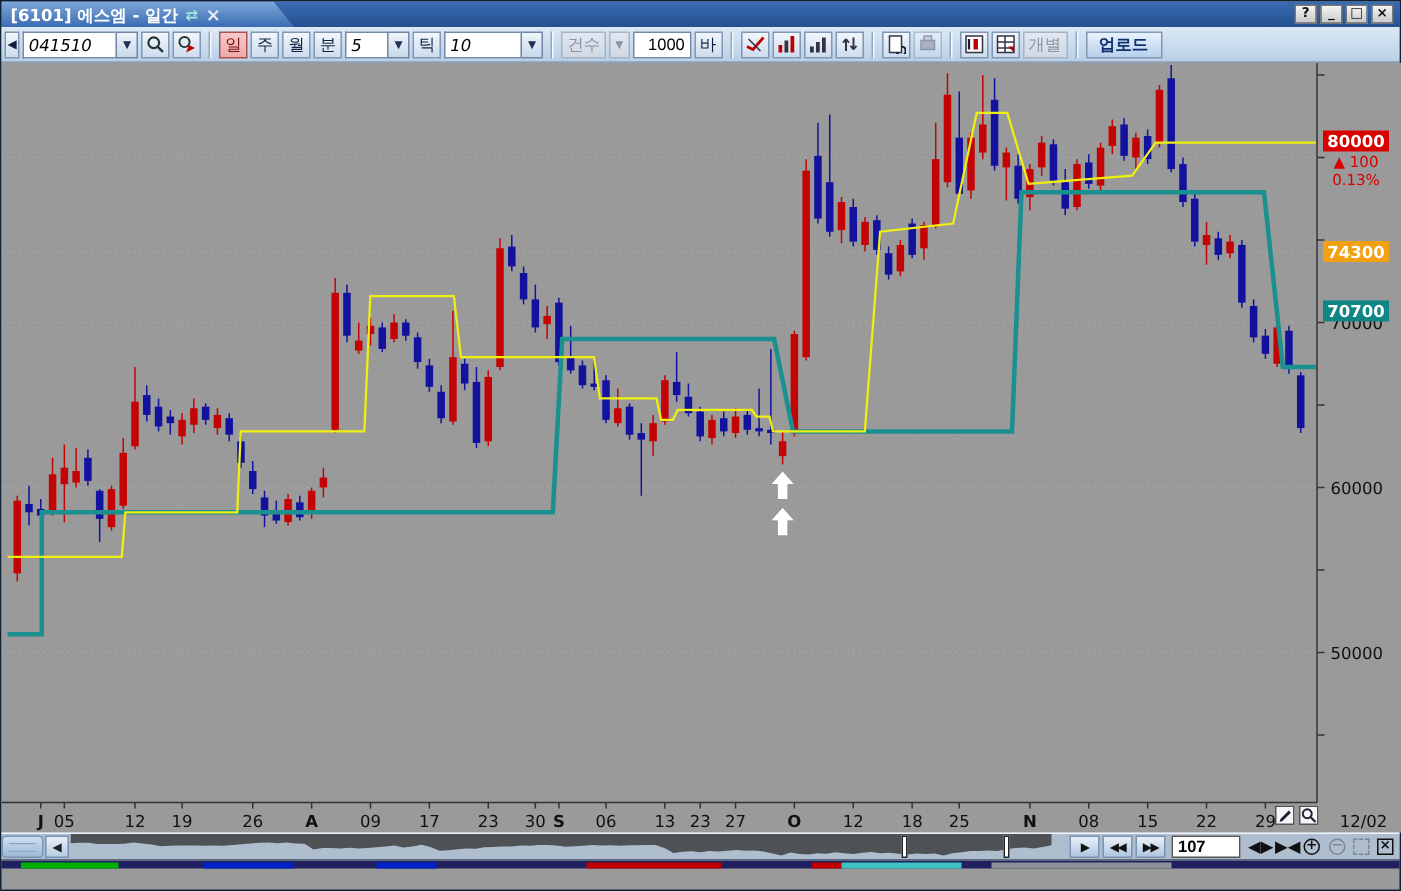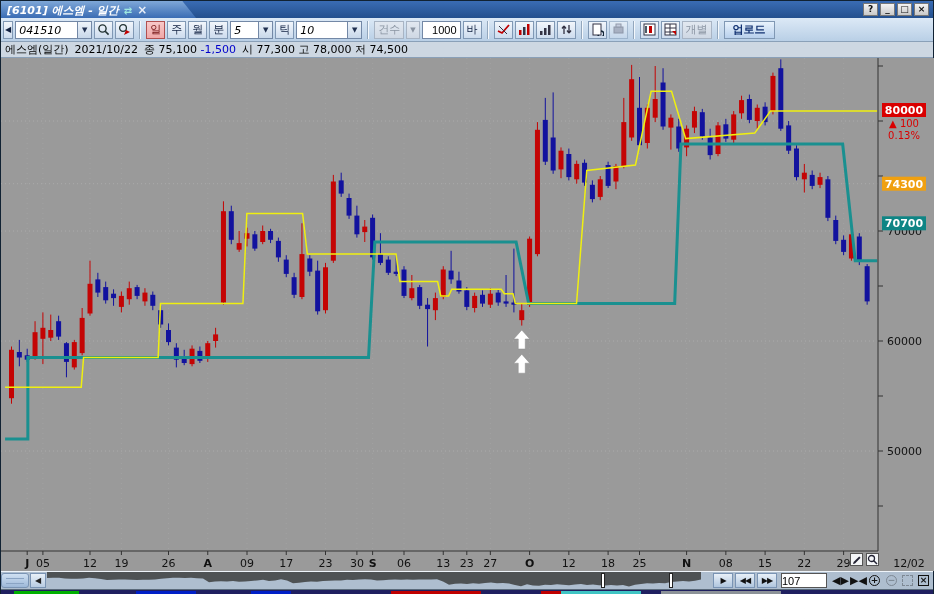--- a/index.html
+++ b/index.html
@@ -4,21 +4,21 @@
 <style>
   * { margin:0; padding:0; box-sizing:border-box; }
   html,body { width:934px; height:594px; overflow:hidden; }
   body { font-family:"DejaVu Sans","Liberation Sans",sans-serif; font-size:11px; background:#9a9a9a; }
   .window { width:934px; height:594px; border:1px solid #123; background:#9a9a9a; position:relative; }
 
   
   .titlebar { height:17px; background:linear-gradient(#3a6cb4,#24508e); position:relative; }
   .tab { position:absolute; left:0; top:0; height:17px; padding:1px 22px 0 6px;
          background:linear-gradient(#7fa8d8,#3a6cb4); color:#fff; font-weight:bold; font-size:11px;
-         clip-path:polygon(0 0,93% 0,100% 100%,0 100%); display:flex; align-items:center; gap:5px; width:195px;font-style:italic; }
+         clip-path:polygon(0 0,93% 0,100% 100%,0 100%); display:flex; align-items:center; gap:5px; width:195px; }
   .tab .swap { color:#9fe8e0; font-size:10px; font-weight:bold; }
   .tab .closex { color:#e8eef8; font-weight:bold; font-size:12px; }
   .winbtns { position:absolute; right:4px; top:2px; display:flex; gap:2px; }
   .wbtn { width:15px; height:13px; background:linear-gradient(#f4f4f4,#c9c9c9); border:1px solid #777;
           font-size:9px; line-height:11px; text-align:center; color:#111; font-weight:bold; }
 
   
   .toolbar { height:24px; background:linear-gradient(#dce9f6,#b9cfe6); border-bottom:1px solid #8aa0b8;
              display:flex; align-items:center; padding:0 2px; gap:2px; }
   .tbtn { height:18px; min-width:17px; padding:0 3px; background:linear-gradient(#f2f6fb,#cddcee);
@@ -51,21 +51,21 @@
   .splitter { position:absolute; left:0; top:1px; width:28px; height:15px; background:linear-gradient(#cfe0f2,#9db8d8);
               border:1px solid #7a94b4; border-radius:3px; }
   .splitter i { display:block; height:1px; background:#f4f8fc; margin:4px 4px 2px 4px; border-bottom:1px solid #8aa4c4; }
   .navarrow { position:absolute; left:29px; top:1px; width:16px; height:15px; background:linear-gradient(#e8f0f8,#b8cce2);
               border:1px solid #7a94b4; font-size:8px; text-align:center; line-height:13px; color:#222; }
   .navsil { position:absolute; left:46px; top:0; height:18px; }
   .bracket { position:absolute; top:1px; width:4px; height:15px; background:#fff; border:1px solid #222; }
   .navbtn { position:absolute; top:1px; width:20px; height:15px; background:linear-gradient(#e8f0f8,#b0c6de);
             border:1px solid #7a94b4; font-size:8px; text-align:center; line-height:13px; color:#111; letter-spacing:-1px; }
   .navinput { position:absolute; top:1px; width:46px; height:15px; background:#fff; border:1px solid #555;
-              font-size:11px; text-align:left; padding-right:19px; line-height:13px; }
+              font-size:11px; text-align:center; padding-right:19px; line-height:13px;font-weight:bold; }
   .gicon { position:absolute; top:2px; font-size:11px; color:#111; line-height:13px; }
   .circ { position:absolute; top:3px; width:11px; height:11px; border:1.5px solid #111; border-radius:50%;
           font-size:9px; line-height:8px; text-align:center; color:#111; font-weight:bold; }
   .circ.gray { border-color:#7d8894; color:#7d8894; }
   .boxx { position:absolute; top:3px; width:11px; height:11px; border:1.5px solid #111; font-size:9px;
           line-height:9px; text-align:center; color:#111; font-weight:bold; }
   .boxdash { position:absolute; top:3px; width:11px; height:11px; border:1.5px dashed #7d8894; }
 
   
   .strip { height:6px; position:relative; background:#202060; border-top:1px solid #5a6a7a; }
@@ -182,37 +182,20 @@
           <line x1="1" y1="9" x2="12" y2="9" stroke="#334"></line>
           <line x1="6" y1="1" x2="6" y2="12" stroke="#334"></line>
           <path d="M8 8 L12 12 L12 8 Z" fill="#c00000"></path>
         </svg>
     </div>
     <div class="tbtn disabled">개별</div>
     <div class="sep"></div>
     <div class="tbtn" style="padding:0 8px;color:#103070;font-weight:bold;background:linear-gradient(#e8f2fc,#b8d0ec);">업로드</div>
   </div>
 
-  <div class="infobar">
-    <span>에스엠(일간)</span>
-    <span>2021/10/22</span>
-    <span>
-      <span>종</span>
-      <span>75,100</span>
-      <span class="blue">-1,500</span>
-    </span>
-    <span>
-      <span>시</span>
-      <span>77,300</span>
-      <span>고</span>
-      <span>78,000</span>
-      <span>저</span>
-      <span>74,500</span>
-    </span>
-  </div>
 
   <div class="chartwrap">
     <svg id="chartsvg" width="934" height="513">
         <g>
           <line x1="0" y1="63" x2="877" y2="63" stroke="#ababab" stroke-dasharray="1,3"></line>
           <line x1="0" y1="125.7" x2="877" y2="125.7" stroke="#ababab" stroke-dasharray="1,3"></line>
           <line x1="0" y1="173" x2="877" y2="173" stroke="#ababab" stroke-dasharray="1,3"></line>
           <line x1="0" y1="283" x2="877" y2="283" stroke="#ababab" stroke-dasharray="1,3"></line>
           <line x1="0" y1="393" x2="877" y2="393" stroke="#ababab" stroke-dasharray="1,3"></line>
           <line x1="26.2" y1="0" x2="26.2" y2="493" stroke="#a8a8a8" stroke-dasharray="1,4" opacity="0.6"></line>

